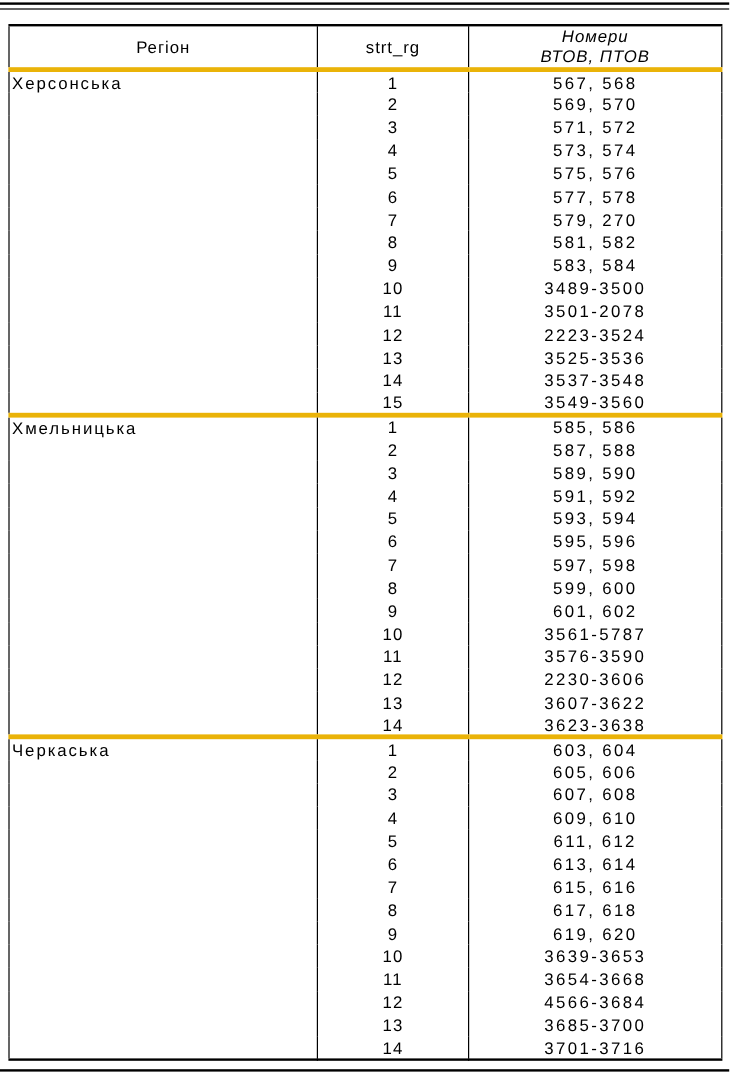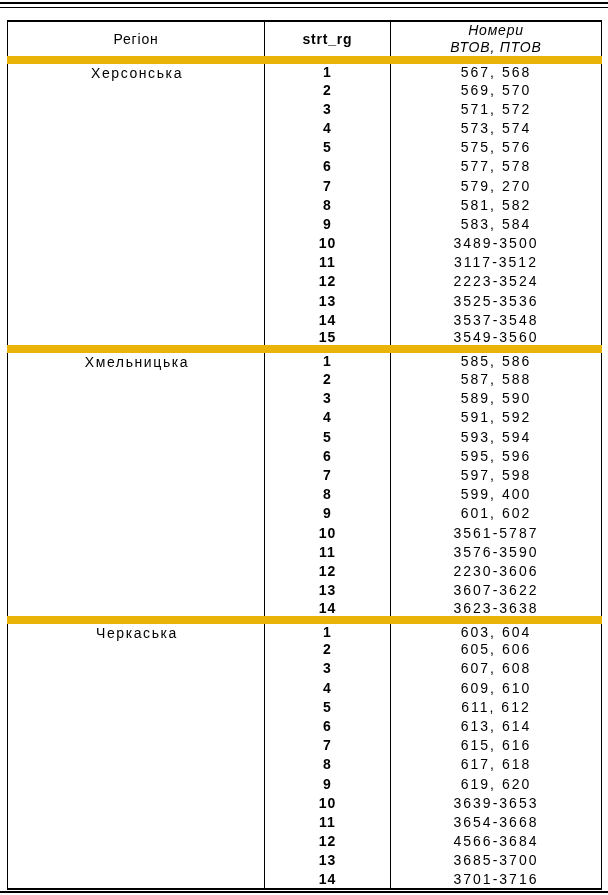--- a/index.html
+++ b/index.html
@@ -41,39 +41,39 @@
   thead tr { height: 37px; }
   thead th {
     font-weight: normal;
     font-size: 14px;
     text-align: center;
     vertical-align: middle;
     border-bottom: 2px solid #000;
     letter-spacing: 0.8px;
     padding: 0;
   }
-  th.h-strt, td.strt-cell { border-left: 1px solid #000; border-right: 1px solid #000; font-weight: bold; }
+  th.h-strt, td.strt-cell { border-left: 1px solid #000; border-right: 1px solid #000; }
   tbody tr { height: 19.2px; }
   tbody td {
     font-size: 14px;
     padding: 0;
     vertical-align: middle;
     white-space: nowrap;
     overflow: hidden;
   }
   td.region-cell {
     text-align: left;
     vertical-align: top;
     padding: 1px 0 0 2px;
     letter-spacing: 1.6px;
     border-right: 1px solid #000;
   }
   td.strt-cell { text-align: center; letter-spacing: 1px; }
   td.num-cell  { text-align: center; letter-spacing: 2px; }
-  tbody tr.region-start td { border-top: 8px solid #eab308; text-align: center; }
+  tbody tr.region-start td { border-top: 4px solid #eab308; }
   .hdr-line { line-height: 17px; font-style: italic; }
 </style>
 </head>
 <body>
 
 <div class="page">
   <div class="top-rule"></div>
 
   <table class="doc-table">
     <colgroup>
@@ -128,21 +128,21 @@
         <tr>
           <td class="strt-cell">9</td>
           <td class="num-cell">583, 584</td>
         </tr>
         <tr>
           <td class="strt-cell">10</td>
           <td class="num-cell">3489-3500</td>
         </tr>
         <tr>
           <td class="strt-cell">11</td>
-          <td class="num-cell">3117-3512</td>
+          <td class="num-cell">3501-2078</td>
         </tr>
         <tr>
           <td class="strt-cell">12</td>
           <td class="num-cell">2223-3524</td>
         </tr>
         <tr>
           <td class="strt-cell">13</td>
           <td class="num-cell">3525-3536</td>
         </tr>
         <tr>
@@ -177,21 +177,21 @@
         <tr>
           <td class="strt-cell">6</td>
           <td class="num-cell">595, 596</td>
         </tr>
         <tr>
           <td class="strt-cell">7</td>
           <td class="num-cell">597, 598</td>
         </tr>
         <tr>
           <td class="strt-cell">8</td>
-          <td class="num-cell">599, 400</td>
+          <td class="num-cell">599, 600</td>
         </tr>
         <tr>
           <td class="strt-cell">9</td>
           <td class="num-cell">601, 602</td>
         </tr>
         <tr>
           <td class="strt-cell">10</td>
           <td class="num-cell">3561-5787</td>
         </tr>
         <tr>

